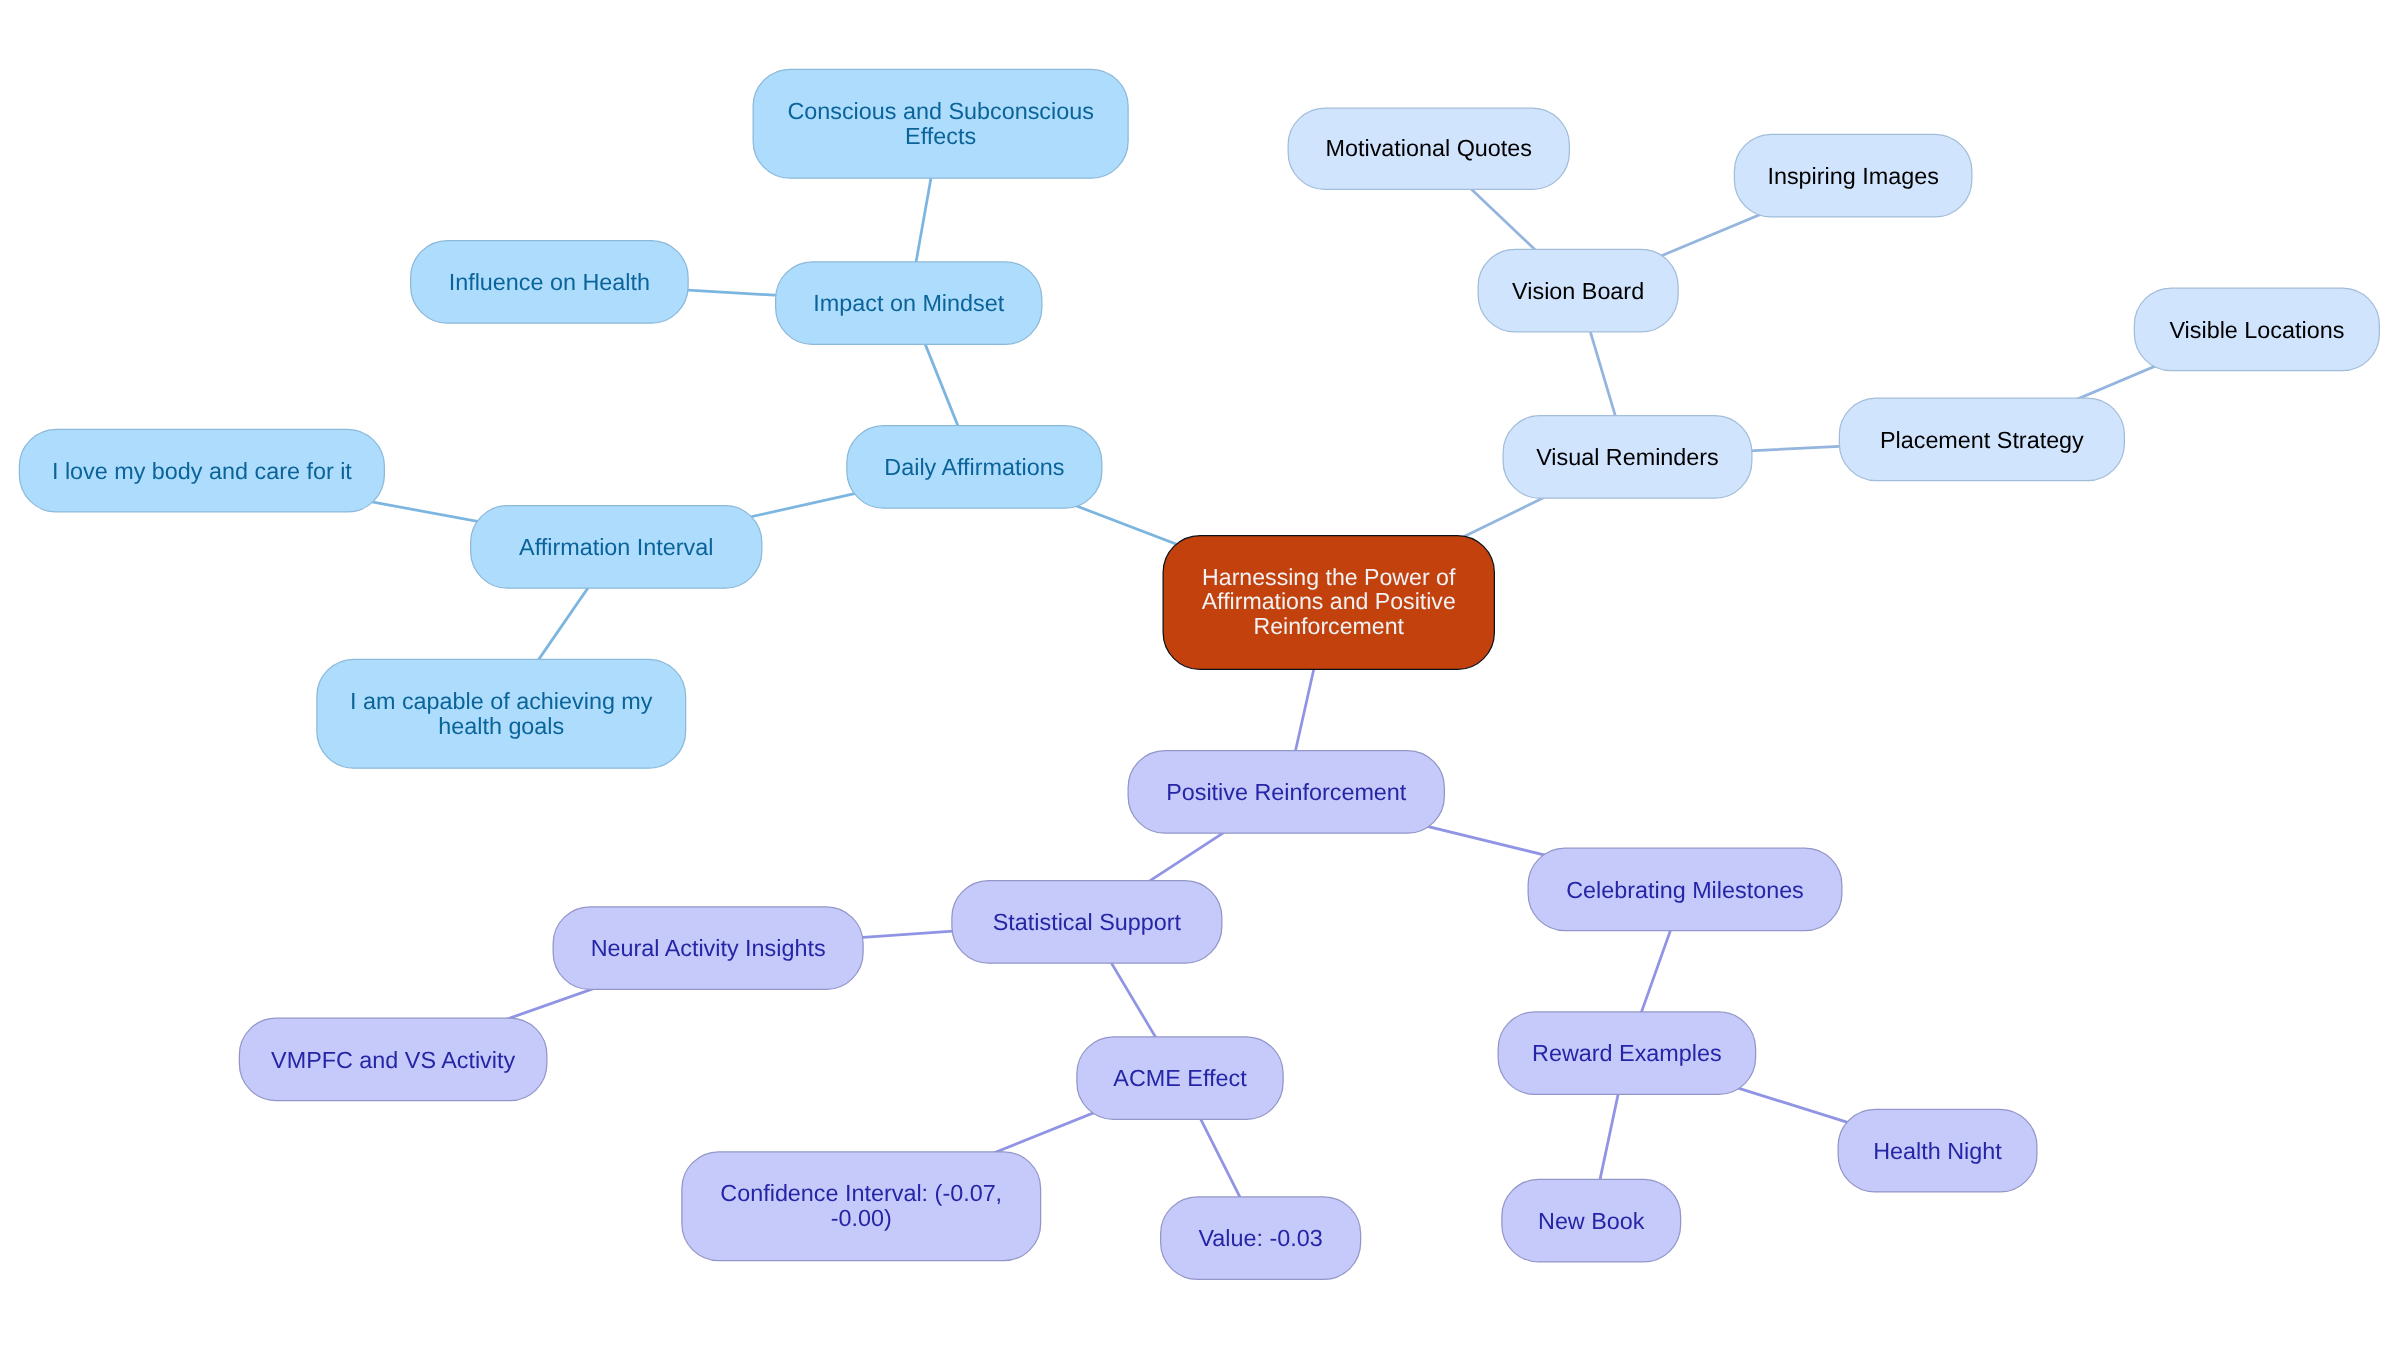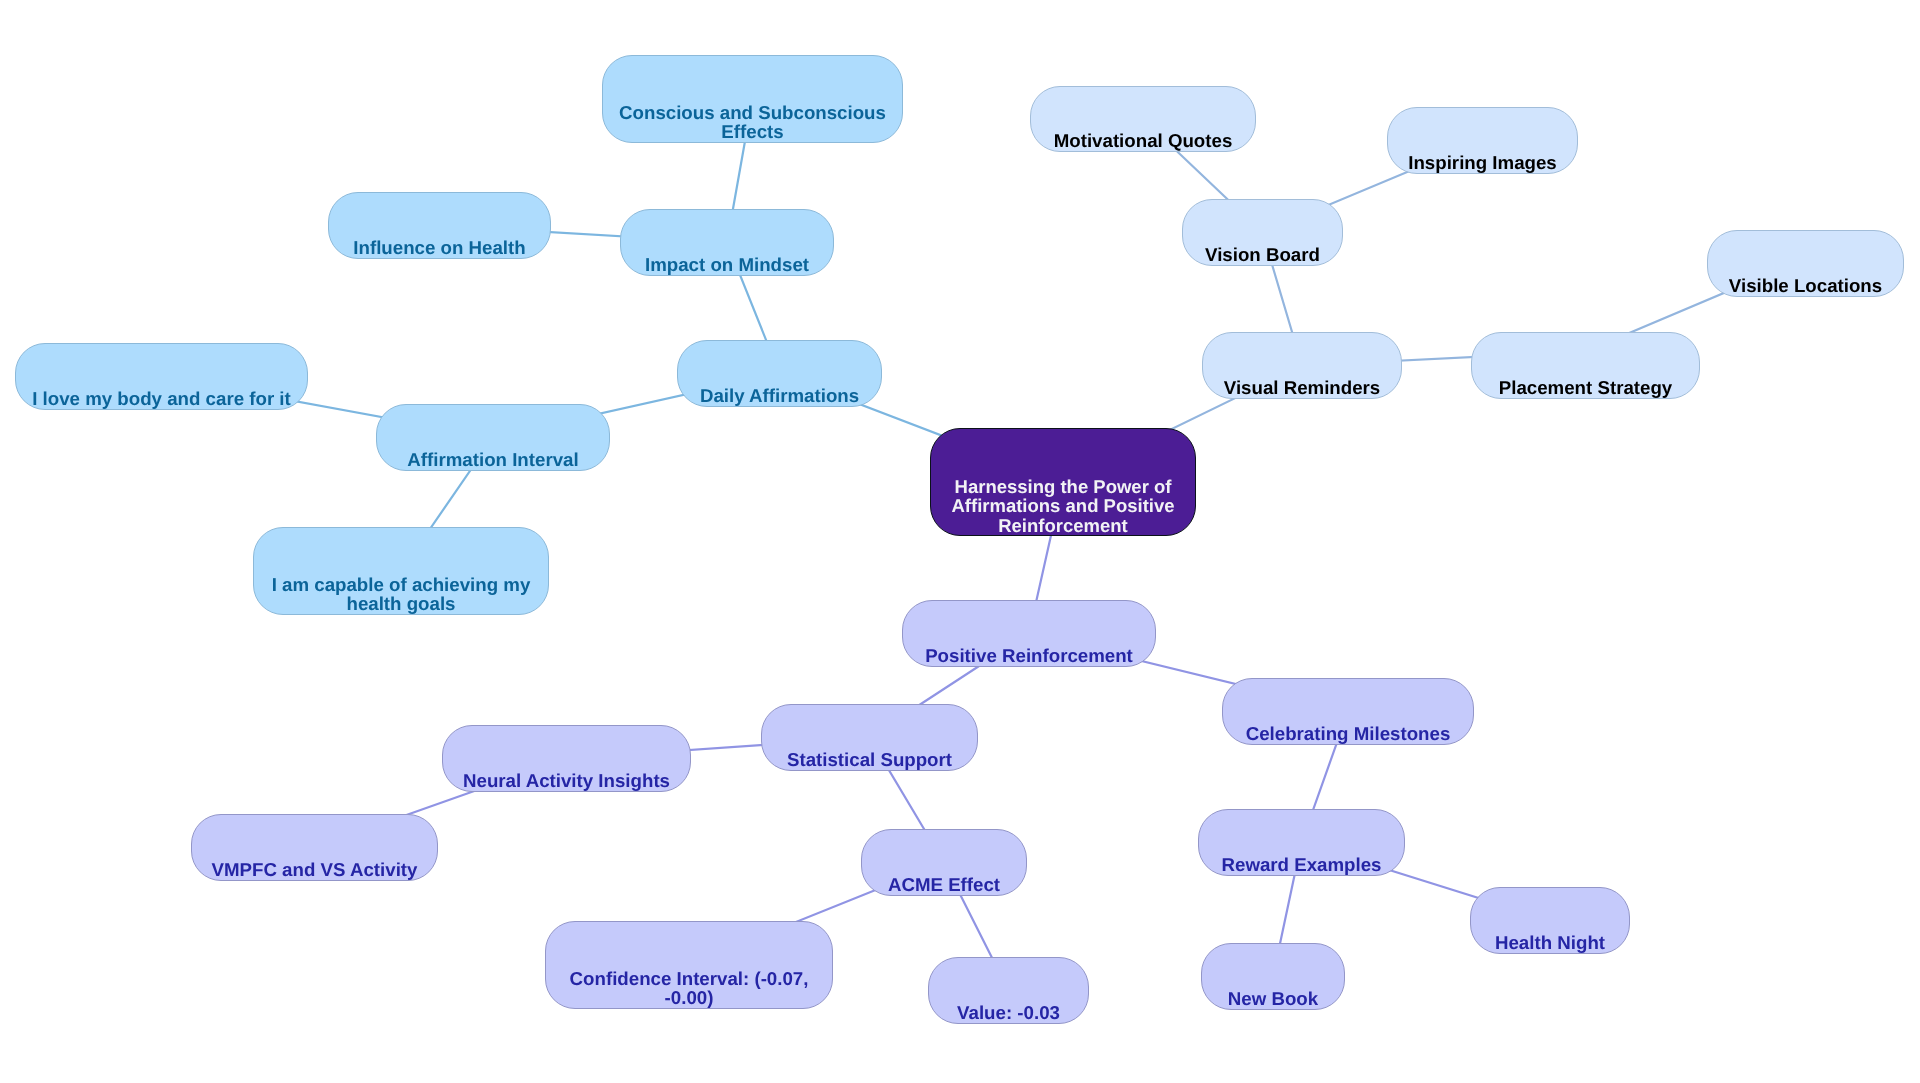--- a/index.html
+++ b/index.html
@@ -1,25 +1,25 @@
 <!DOCTYPE html>
 <html><head>
 <meta charset="utf-8">
 <title>Mind Map</title>
 <style>
   html,body{margin:0;padding:0;}
   body{width:1920px;height:1083px;background:#ffffff;overflow:hidden;
        font-family:"Liberation Sans",sans-serif;text-rendering:geometricPrecision;-webkit-font-smoothing:antialiased;}
   #stage{position:relative;width:1920px;height:1083px;background:#ffffff;}
   #edges{position:absolute;left:0;top:0;width:1920px;height:1083px;pointer-events:none;}
-  .node{position:absolute;box-sizing:border-box;display:flex;align-items:flex-end;
-        justify-content:center;text-align:center;border-style:solid;border-width:1.4px;font-weight:bold;}
+  .node{position:absolute;box-sizing:border-box;display:flex;align-items:center;
+        justify-content:center;text-align:center;border-style:solid;border-width:1.4px;}
   .node .lbl{display:block;font-size:18.7px;line-height:19.7px;white-space:pre-line;
              transform:translateZ(0);}
-  .root{background:#4c1d95;border-color:#0b1119;color:#f2f2f5;border-radius:30px;}
+  .root{background:#c2410c;border-color:#0b1119;color:#f2f2f5;border-radius:30px;}
   .root .lbl{font-size:18.5px;line-height:19.3px;margin-top:-2px;}
   .sec0{background:#aedcfd;border-color:#8cb9d9;color:#0b6499;border-radius:30px;}
   .sec1{background:#d1e4fd;border-color:#a2bdd9;color:#000000;border-radius:30px;}
   .sec2{background:#c5cafb;border-color:#9396c8;color:#2525a5;border-radius:30px;}
 </style>
 </head>
 <body>
 <div id="stage">
   <svg id="edges" viewBox="0 0 1920 1083" xmlns="http://www.w3.org/2000/svg">
     <path class="edge" fill="none" stroke-width="2.2" stroke-linecap="round" d="M1063.00,482.00 L779.50,373.50" stroke="#7cb6e0"></path>
@@ -81,21 +81,21 @@
       </div>
     <div class="node sec1" style="left: 1182px; top: 199px; width: 161px; height: 67px;">
         <span class="lbl">Vision Board</span>
       </div>
     <div class="node sec1" style="left: 1030px; top: 86px; width: 226px; height: 66px;">
         <span class="lbl">Motivational Quotes</span>
       </div>
     <div class="node sec1" style="left: 1387px; top: 107px; width: 191px; height: 67px;">
         <span class="lbl">Inspiring Images</span>
       </div>
-    <div class="node sec1" style="left: 1471px; top: 332px; width: 229px; height: 67px;">
+    <div class="node sec1" style="left: 1471px; top: 318px; width: 229px; height: 67px;">
         <span class="lbl">Placement Strategy</span>
       </div>
     <div class="node sec1" style="left: 1707px; top: 230px; width: 197px; height: 67px;">
         <span class="lbl">Visible Locations</span>
       </div>
     <div class="node sec2" style="left: 902px; top: 600px; width: 254px; height: 67px;">
         <span class="lbl">Positive Reinforcement</span>
       </div>
     <div class="node sec2" style="left: 761px; top: 704px; width: 217px; height: 67px;">
         <span class="lbl">Statistical Support</span>

